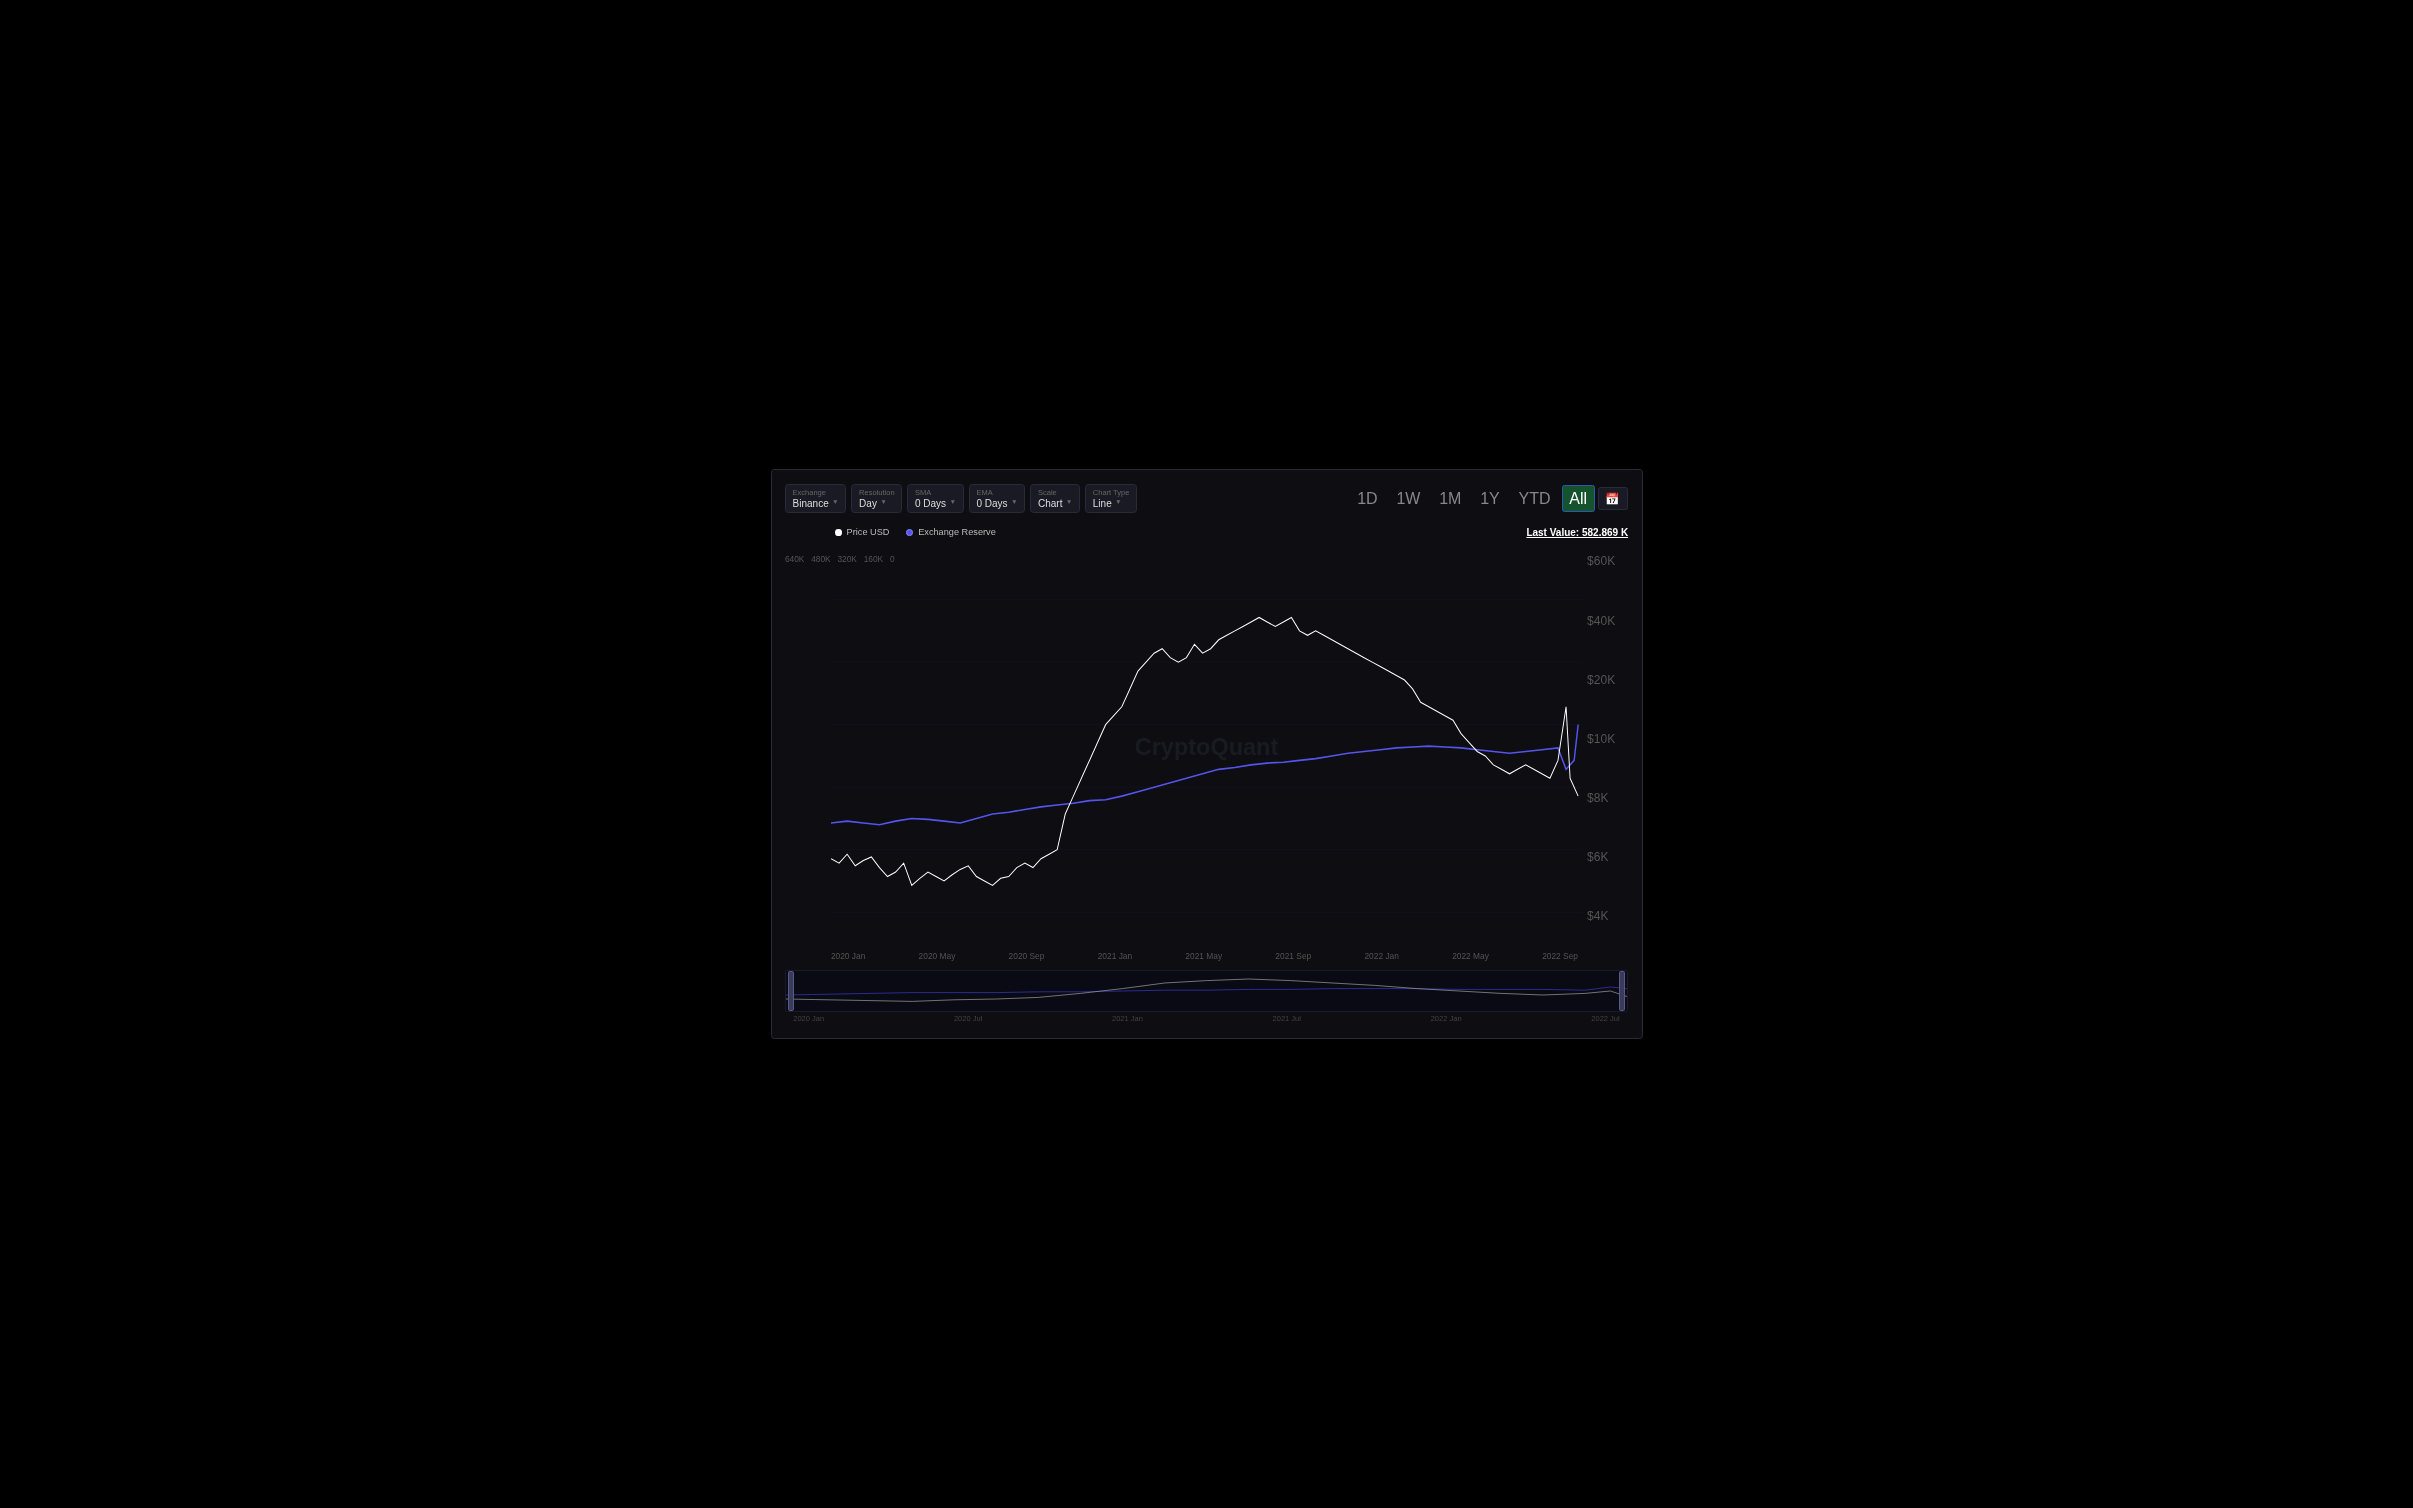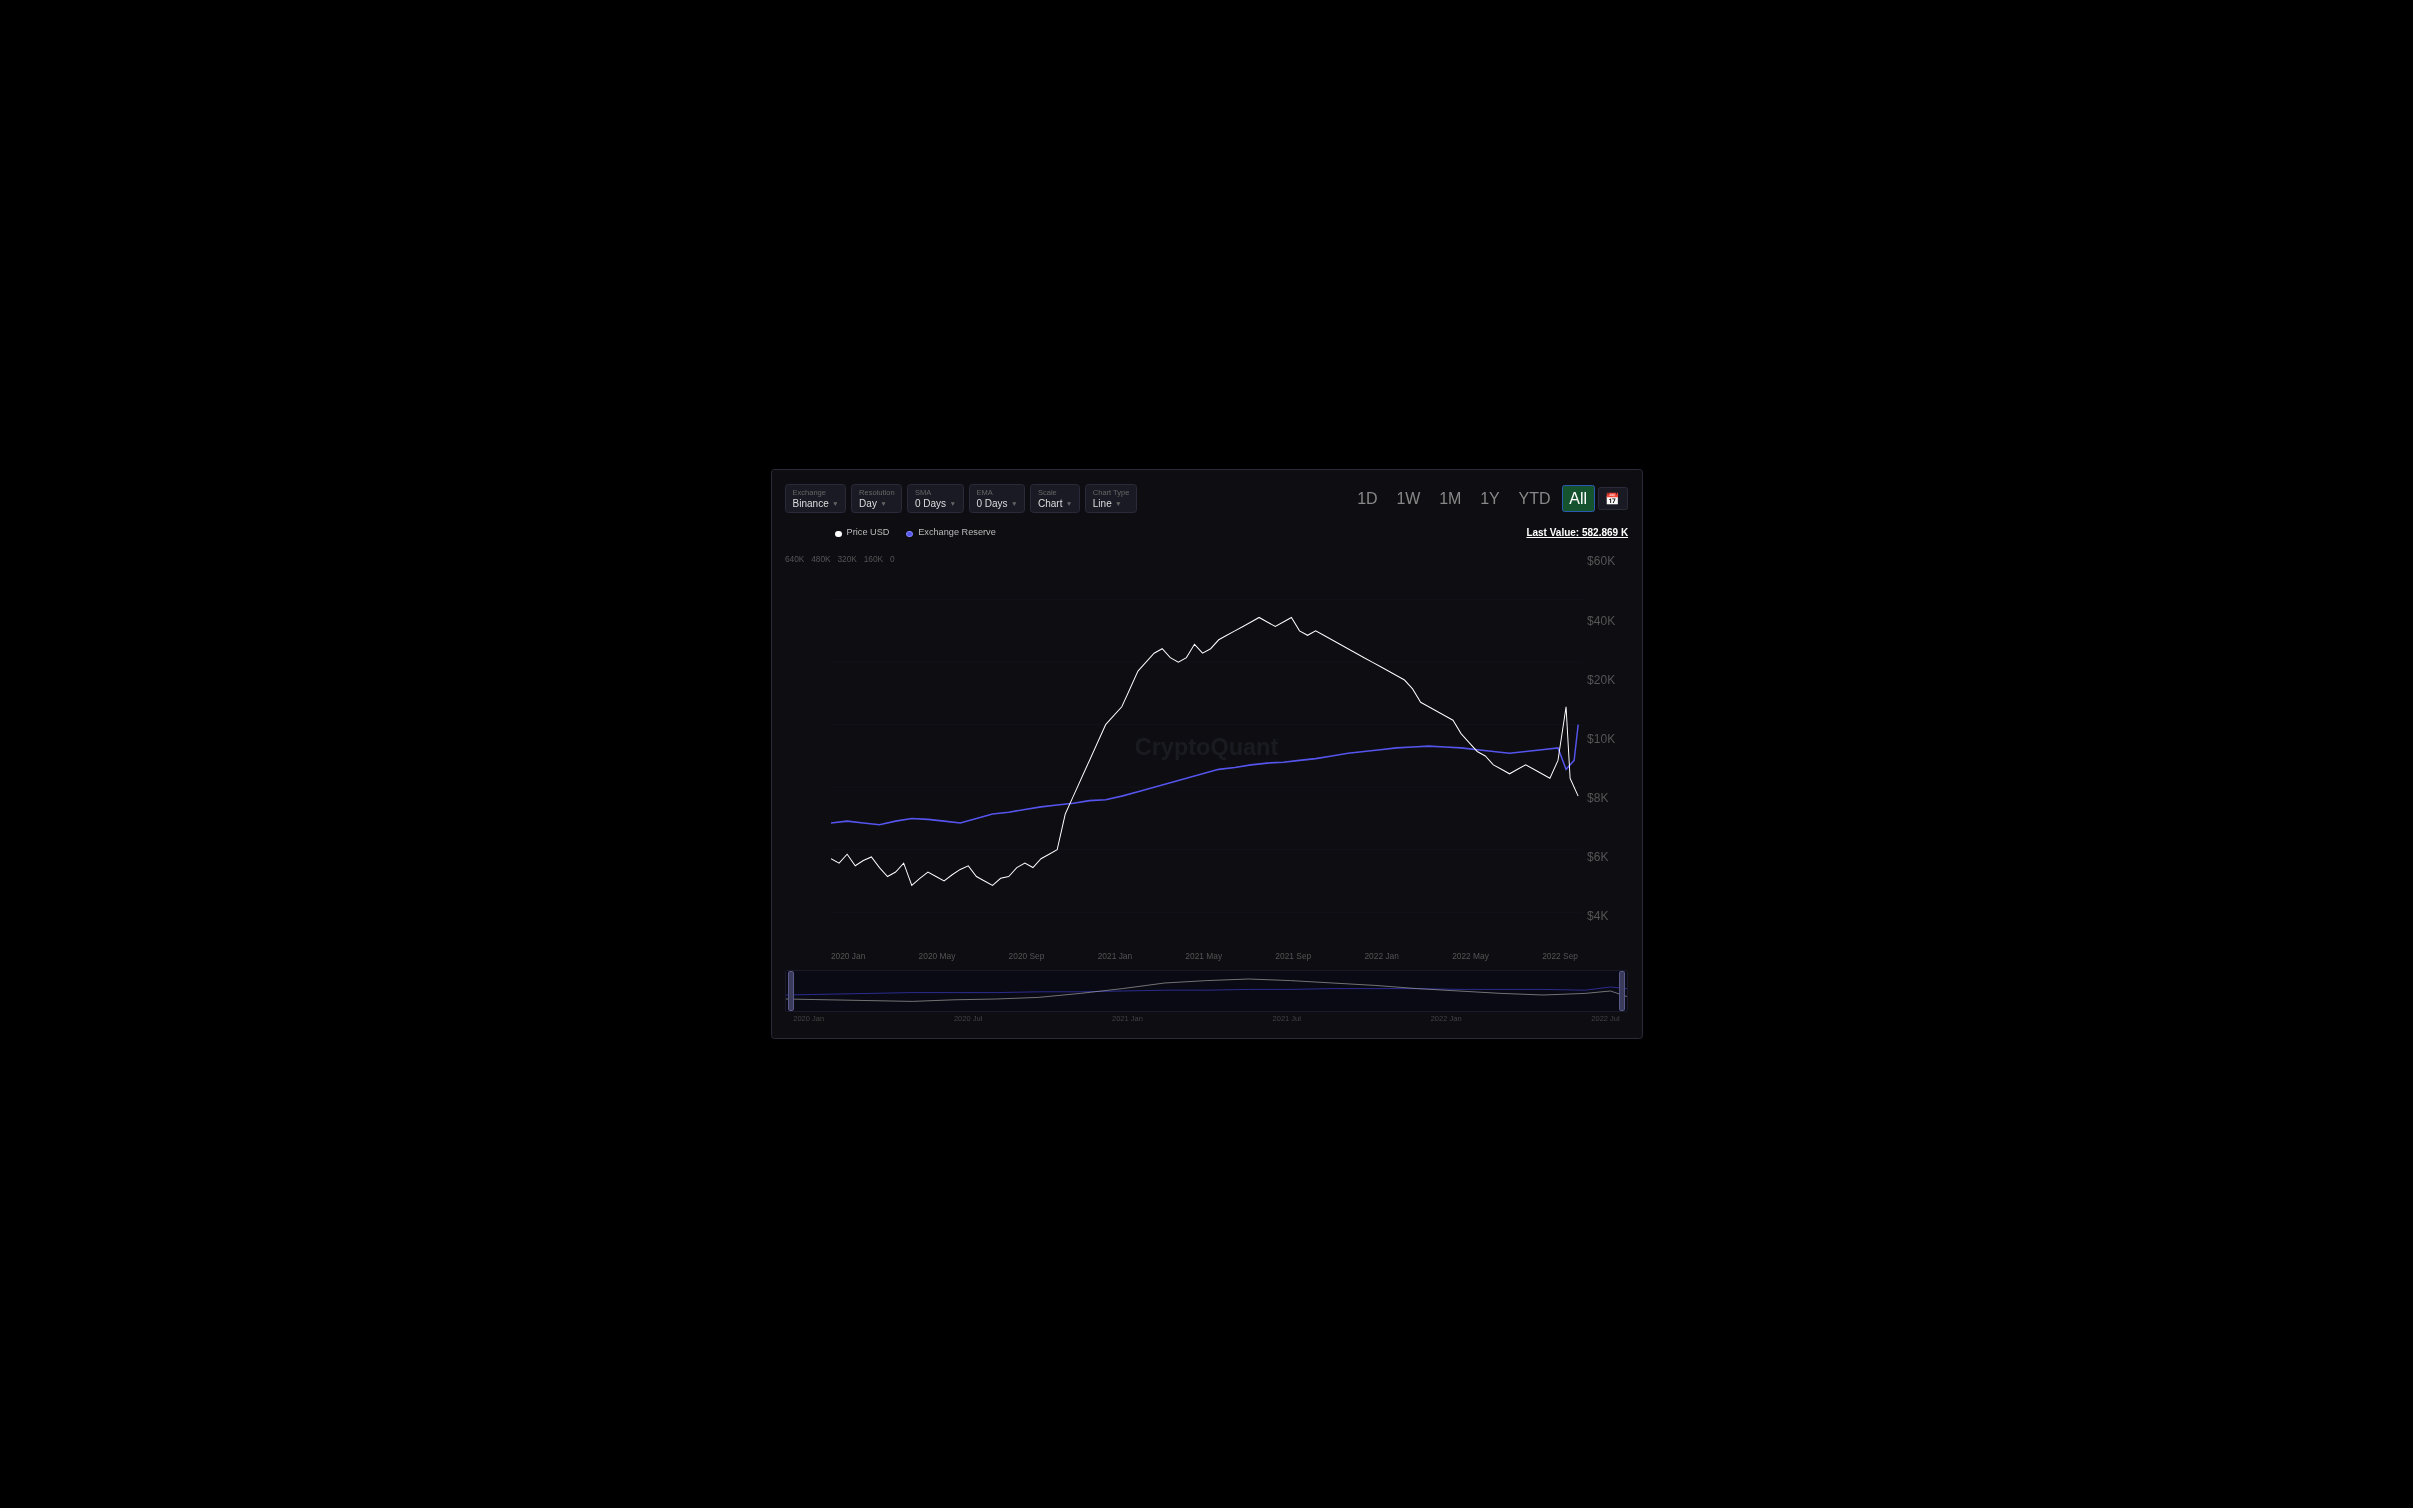--- a/index.html
+++ b/index.html
@@ -47,21 +47,21 @@
       display: flex;
       flex-direction: column;
       gap: 0.8px;
     }
     .dropdown-label {
       color: #666;
       font-size: 7.5px;
     }
     .dropdown-value {
       display: flex;
-      align-items: center;
+      align-items: flex-start;
       gap: 3.4px;
       color: #ddd;
       font-size: 10px;
     }
     .dropdown-arrow {
       color: #666;
       font-size: 6.7px;
     }
     .time-btn {
       background: transparent;
@@ -88,21 +88,21 @@
     }
     .chart-legend {
       display: flex;
       align-items: center;
       gap: 17px;
       margin-bottom: 8.4px;
       padding-left: 50px;
     }
     .legend-item {
       display: flex;
-      align-items: flex-end;
+      align-items: center;
       gap: 5px;
       font-size: 9.2px;
       color: #bbb;
     }
     .legend-dot-white {
       width: 6.7px; height: 6.7px;
       border-radius: 50%;
       background: #fff;
     }
     .legend-dot-blue {

